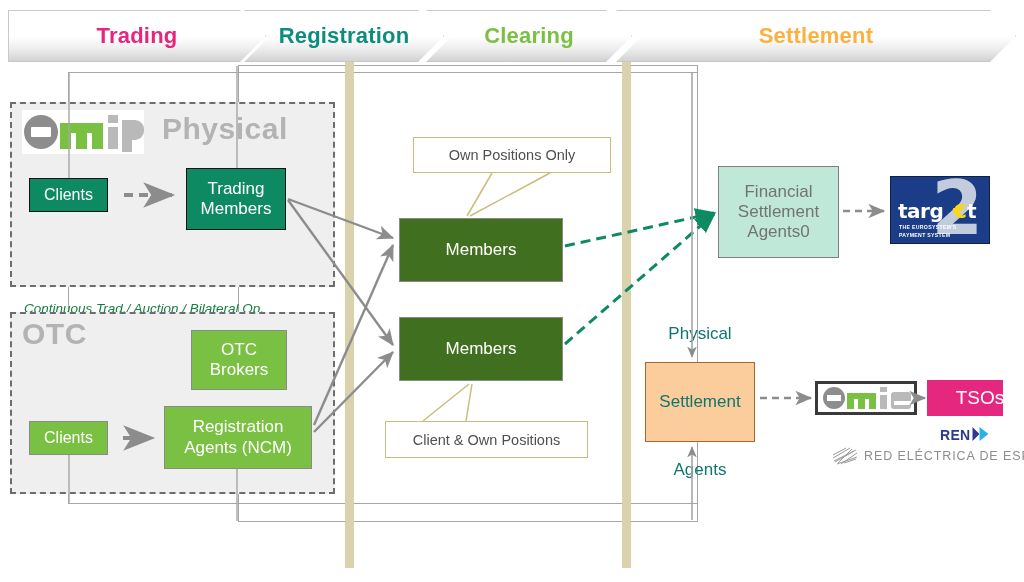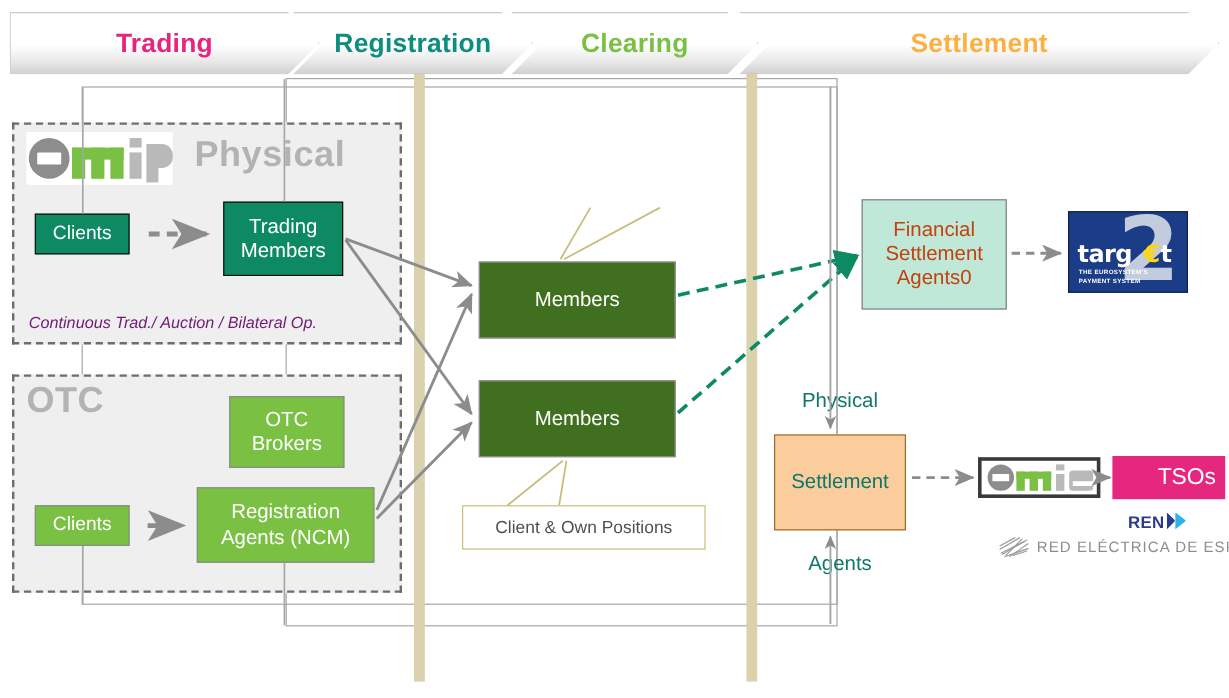--- a/index.html
+++ b/index.html
@@ -38,22 +38,23 @@
   
   .group {
     position: absolute; background: #efefef;
     border: 2px dashed #6d6d6d;
   }
   .group-title {
     position: absolute; font-size: 30px; font-weight: bold; color: #b3b3b3;
     letter-spacing: .5px;
   }
   .group-foot {
-    position: absolute; font-size: 13.5px; font-style: italic; color: #701a75;
+    position: absolute; font-size: 13.5px; font-style: italic; color: #15803d;
     white-space: nowrap;
+    margin-top: 40px;
   }
 
   
   .omip-logo {
     position: absolute; background: #ffffff; display: flex; align-items: center;
     padding: 0 2px;
   }
   .omip-o {
     width: 34px; height: 34px; border-radius: 50%; background: #8d8d8d;
     position: relative;
@@ -78,21 +79,21 @@
   
   .node {
     position: absolute; display: flex; align-items: center; justify-content: center;
     text-align: center; line-height: 1.18;
   }
   .node span { display: block; padding: 0 4px; }
 
   .n-teal   { background: #0e8a63; border: 1.5px solid #111111; color: #ffffff; }
   .n-green  { background: #7ac143; border: 1.5px solid #8a8a8a; color: #ffffff; }
   .n-dgreen { background: #40701f; border: 1.5px solid #8a8a8a; color: #ffffff; }
-  .n-mint   { background: #bfe8d8; border: 1.5px solid #808080; color: #c2410c; }
+  .n-mint   { background: #bfe8d8; border: 1.5px solid #808080; color: #737373; }
   .n-peach  { background: #fbcc9c; border: 1.5px solid #a06a2c; color: #0f766e; gap: 48px; }
 
   
   .callout {
     position: absolute; background: #ffffff; border: 1.5px solid #c9bd7e;
     display: flex; align-items: center; justify-content: center;
     color: #505050; font-size: 14.5px; white-space: nowrap;
   }
 
   
@@ -246,20 +247,23 @@
 
   <div class="node n-green" style="left:29px; top:421px; width:79px; height:34px; font-size:16px;">
     <span>Clients</span>
   </div>
 
   <div class="node n-green" style="left:164px; top:406px; width:148px; height:63px; font-size:17px; flex-direction:column;">
     <span>Registration</span>
     <span>Agents (NCM)</span>
   </div>
 
+  <div class="callout" style="left:413px; top:137px; width:198px; height:36px;">
+    <span>Own Positions Only</span>
+  </div>
 
   <div class="node n-dgreen" style="left:399px; top:218px; width:164px; height:64px; font-size:17px; flex-direction:column;">
     <span>Members</span>
   </div>
 
   <div class="node n-dgreen" style="left:399px; top:317px; width:164px; height:64px; font-size:17px; flex-direction:column;">
     <span>Members</span>
   </div>
 
   <div class="callout" style="left:385px; top:421px; width:203px; height:37px;">
@@ -295,21 +299,21 @@
         <i class="b"></i>
         <i class="c"></i>
     </span>
     <span class="i">
       <i class="d"></i>
         <i class="s"></i>
     </span>
     <span class="e"></span>
   </div>
 
-  <div class="tsos" style="left:927px; top:380px; width:94px; height:36px;padding-left:30px;">
+  <div class="tsos" style="left:927px; top:380px; width:76px; height:36px;padding-left:30px;">
     <span>TSOs</span>
   </div>
 
   <div class="ren" style="left:940px; top:427px;">
     <span>REN</span>
     <span class="mark"></span>
   </div>
 
   <div class="ree" style="left:832px; top:447px;">
     <span class="glyph">

